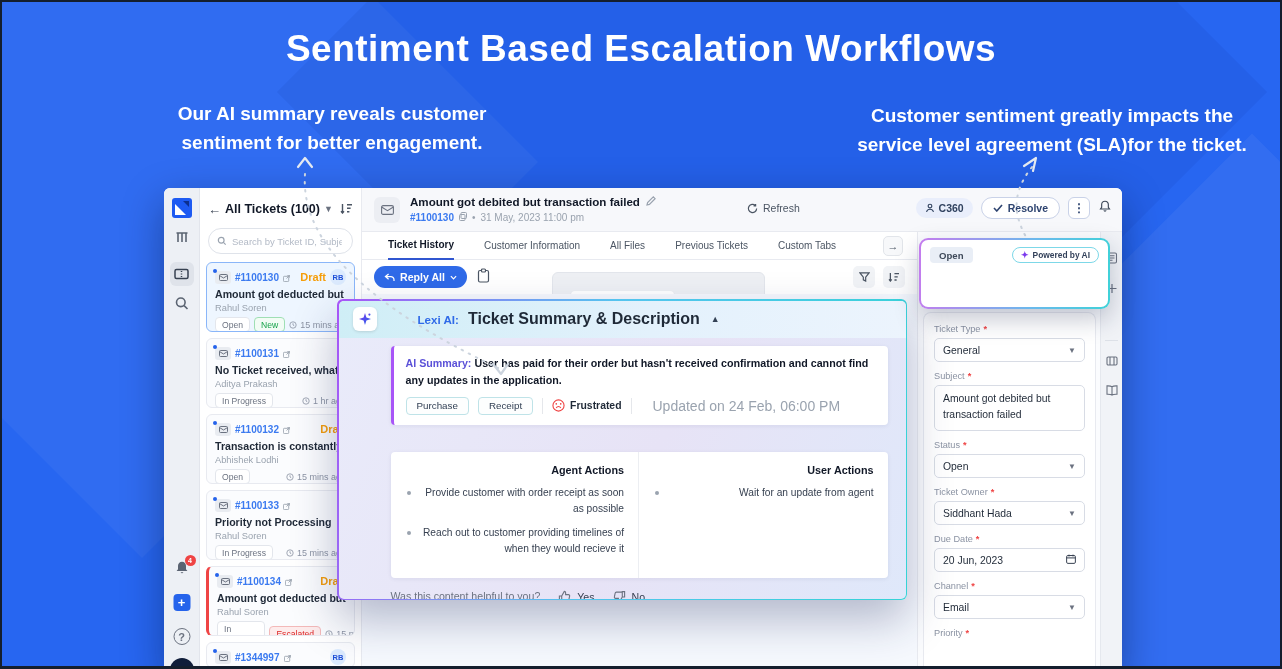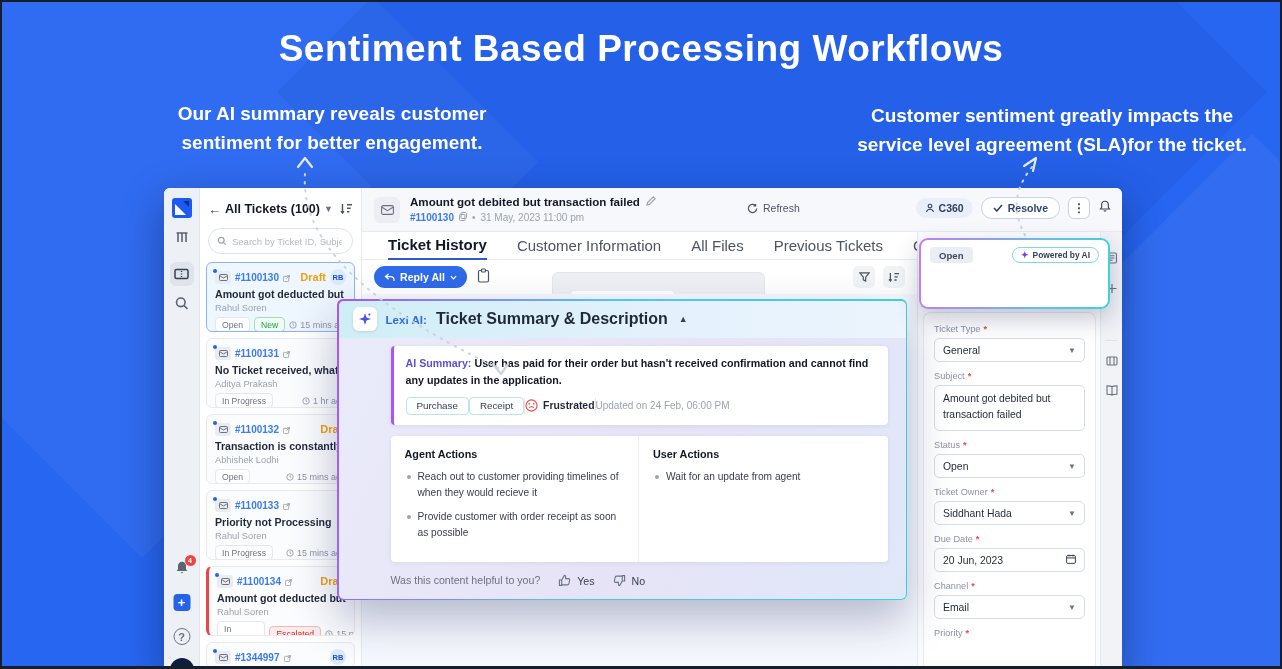--- a/index.html
+++ b/index.html
@@ -67,21 +67,21 @@
   .dsub .tid { font-size:10px; }
   .refresh { position:absolute; left:385px; top:14px; display:flex; align-items:center; gap:5px; font-size:10.5px; color:#4b5563; }
   .hd-right { position:absolute; right:10px; top:9px; display:flex; align-items:center; gap:8px; }
   .c360 { display:flex; align-items:center; gap:4px; background:#e9eefb; border-radius:12px; padding:4px 9px; font-size:10.5px; font-weight:700; color:#30425f; }
   .resolve { display:flex; align-items:center; gap:5px; background:#fff; border:1px solid #c9d2e8; border-radius:13px; padding:4px 11px; font-size:10.5px; font-weight:700; color:#2e4470; }
   .kebab { width:22px; height:22px; border:1px solid #c9d2e8; border-radius:6px; background:#fff; color:#2e4470; font-size:12px; font-weight:700; display:flex; align-items:center; justify-content:center; }
   .bell-h { color:#3b4656; }
 
   
   .tabsrow { position:absolute; left:198px; top:44px; width:555px; height:28px; background:#fff; border-bottom:1px solid #e8eaf0; display:flex; align-items:center; padding:0 14px 0 26px; gap:30px; }
-  .tab { font-size:15px; color:#4b5563; height:28px; display:flex; align-items:center; white-space:nowrap; }
+  .tab { font-size:10px; color:#4b5563; height:28px; display:flex; align-items:center; white-space:nowrap; }
   .tab.active { color:#111827; font-weight:700; border-bottom:2px solid #3056d0; }
   .tab-more { margin-left:auto; width:20px; height:20px; border:1px solid #e2e5ea; background:#f7f8fa; border-radius:5px; color:#4b5563; font-size:11px; display:flex; align-items:center; justify-content:center; }
 
   
   .toolbar { position:absolute; left:198px; top:72px; width:555px; height:34px; background:#fff; display:flex; align-items:center; padding:0 12px; }
   .reply-btn { display:flex; align-items:center; gap:5px; background:#2f6ae8; color:#fff; font-size:10.6px; font-weight:700; border-radius:12px; padding:5px 10px; }
   .clip { margin-left:10px; color:#4b5563; }
   .segmented { position:absolute; left:190px; top:4px; display:flex; background:#eef0f4; border:1px solid #e3e6ec; border-radius:6px; padding:18px;margin-top:8px; }
   .seg { font-size:10.2px; padding:3px 16px; border-radius:4px; color:#6b7280; white-space:nowrap; }
   .seg.active { background:#fff; color:#111827; font-weight:700; box-shadow:0 1px 2px rgba(0,0,0,.1); }
@@ -107,33 +107,33 @@
   
   .far-rail { position:absolute; left:936px; top:44px; width:22px; height:439px; background:#f1f3f7; border-left:1px solid #e5e8ee; }
   .far-rail .fic { position:absolute; left:50%; transform:translateX(-50%); color:#6b7280; }
   .fr-div { position:absolute; left:4px; right:4px; top:108px; border-top:1px solid #dde1e8; }
 
   
   .ai-panel { position:absolute; left:335px; top:297px; width:570px; height:301px; padding:1.5px; border-radius:6px; background:linear-gradient(100deg,#a855f7,#55c4ef 45%,#35d3d6); box-shadow:0 20px 45px rgba(25,35,90,.30); z-index:30; }
   .ai-inner { width:100%; height:100%; border-radius:5px; overflow:hidden; display:flex; flex-direction:column; background:linear-gradient(115deg,#e9ebfa,#e7e3f6 55%,#dfe8fa); }
   .ai-head { height:37px; background:linear-gradient(90deg,#cfeef6,#e3f1fc 55%,#ecf4fd); display:flex; align-items:center; gap:9px; padding:0 14px; flex:0 0 auto; }
   .spark-box { width:24px; height:24px; background:#fff; border-radius:6px; box-shadow:0 1px 3px rgba(0,0,0,.12); display:flex; align-items:center; justify-content:center; }
-  .ai-brand { font-size:11.6px; font-weight:700; color:#2f6ae8; }
+  .ai-brand { font-size:11.6px; font-weight:700; color:#2f6ae8;margin-left:32px; }
   .ai-heading { font-size:16px; font-weight:700; color:#1f2937; }
   .collapse-caret { color:#334155; font-size:9px; margin-left:2px; }
   .ai-body { flex:1; padding:8px 18px 10px 52px; }
   .sum-card { background:#fff; border-left:3px solid #a855f7; border-radius:4px; box-shadow:0 1px 4px rgba(30,40,90,.08); padding:9px 12px 10px 12px; }
   .sum-text { font-size:10.7px; line-height:1.6; color:#111827; font-weight:700; }
   .sum-label { color:#5b51d8; font-weight:700; }
-  .tagrow { display:flex; align-items:center; margin-top:8px; }
+  .tagrow { display:flex; align-items:center; gap:9px; margin-top:8px; }
   .tag { font-size:9.8px; color:#334155; border:1px solid #bfe3e8; border-radius:4px; padding:2.5px 10px; background:#fdfefe; }
   .vd { width:1px; height:16px; background:#e5e7eb; }
   .sentiment { display:flex; align-items:center; gap:5px; font-size:10.4px; font-weight:700; color:#1f2937; }
-  .updated { font-size:10px; color:#9aa3af; }
-  .actions-card { margin-top:11px; background:#fff; border-radius:4px; box-shadow:0 1px 4px rgba(30,40,90,.08); display:grid; grid-template-columns:1fr 1fr; min-height:114px; }
+  .updated { font-size:14px; color:#9aa3af;margin-left:12px; }
+  .actions-card { margin-top:27px; background:#fff; border-radius:4px; box-shadow:0 1px 4px rgba(30,40,90,.08); display:grid; grid-template-columns:1fr 1fr; min-height:114px;text-align:right; }
   .acol { padding:12px 14px; }
   .acol.first { border-right:1px solid #eceef2; }
   .ahead { font-size:10.8px; font-weight:700; color:#111827; }
   .alist { margin-top:9px; }
   .alist li { list-style:none; position:relative; padding-left:13px; font-size:10.2px; color:#374151; line-height:1.55; margin-bottom:9px; }
   .alist li::before { content:""; position:absolute; left:2px; top:6px; width:4px; height:4px; border-radius:50%; background:#9aa3af; }
   .fb-row { display:flex; align-items:flex-start; gap:18px; margin-top:12px; }
   .fb-q { font-size:10.6px; color:#6b7280; }
   .fb-btn { display:flex; align-items:center; gap:6px; font-size:10.6px; color:#374151; }
   .collapse-link { text-align:right; font-size:10.8px; font-weight:700; color:#2f6ae8; margin-top:10px; }
@@ -152,21 +152,21 @@
   .connectors { position:absolute; left:0; top:0; width:1282px; height:669px; pointer-events:none; z-index:40; }
 </style>
 </head>
 <body>
 
 <div class="stage">
   <div class="bg-shape bg-1"></div>
   <div class="bg-shape bg-2"></div>
   <div class="bg-shape bg-3"></div>
 
-  <div class="main-title">Sentiment Based Processing Workflows</div>
+  <div class="main-title">Sentiment Based Escalation Workflows</div>
   <div class="callout left">Our AI summary reveals customer sentiment for better engagement.</div>
   <div class="callout right">Customer sentiment greatly impacts the service level agreement (SLA)for the ticket.</div>
 
   <div class="window">
 
     <div class="rail">
       <div class="ritem logo" style="top:10px">
         <svg width="20" height="20">
             <rect width="20" height="20" rx="3" fill="#1d5af2"></rect>
             <polygon points="3,17 3,6 14,17" fill="#ffffff"></polygon>
@@ -595,22 +595,22 @@
             </span>
             <span class="vd"></span>
             <span class="updated">Updated on 24 Feb, 06:00 PM</span>
           </div>
         </div>
 
         <div class="actions-card">
           <div class="acol first">
             <div class="ahead">Agent Actions</div>
             <ul class="alist">
+              <li>Provide customer with order receipt as soon as possible</li>
               <li>Reach out to customer providing timelines of when they would recieve it</li>
-              <li>Provide customer with order receipt as soon as possible</li>
             </ul>
           </div>
           <div class="acol">
             <div class="ahead">User Actions</div>
             <ul class="alist">
               <li>Wait for an update from agent</li>
             </ul>
           </div>
         </div>
 

